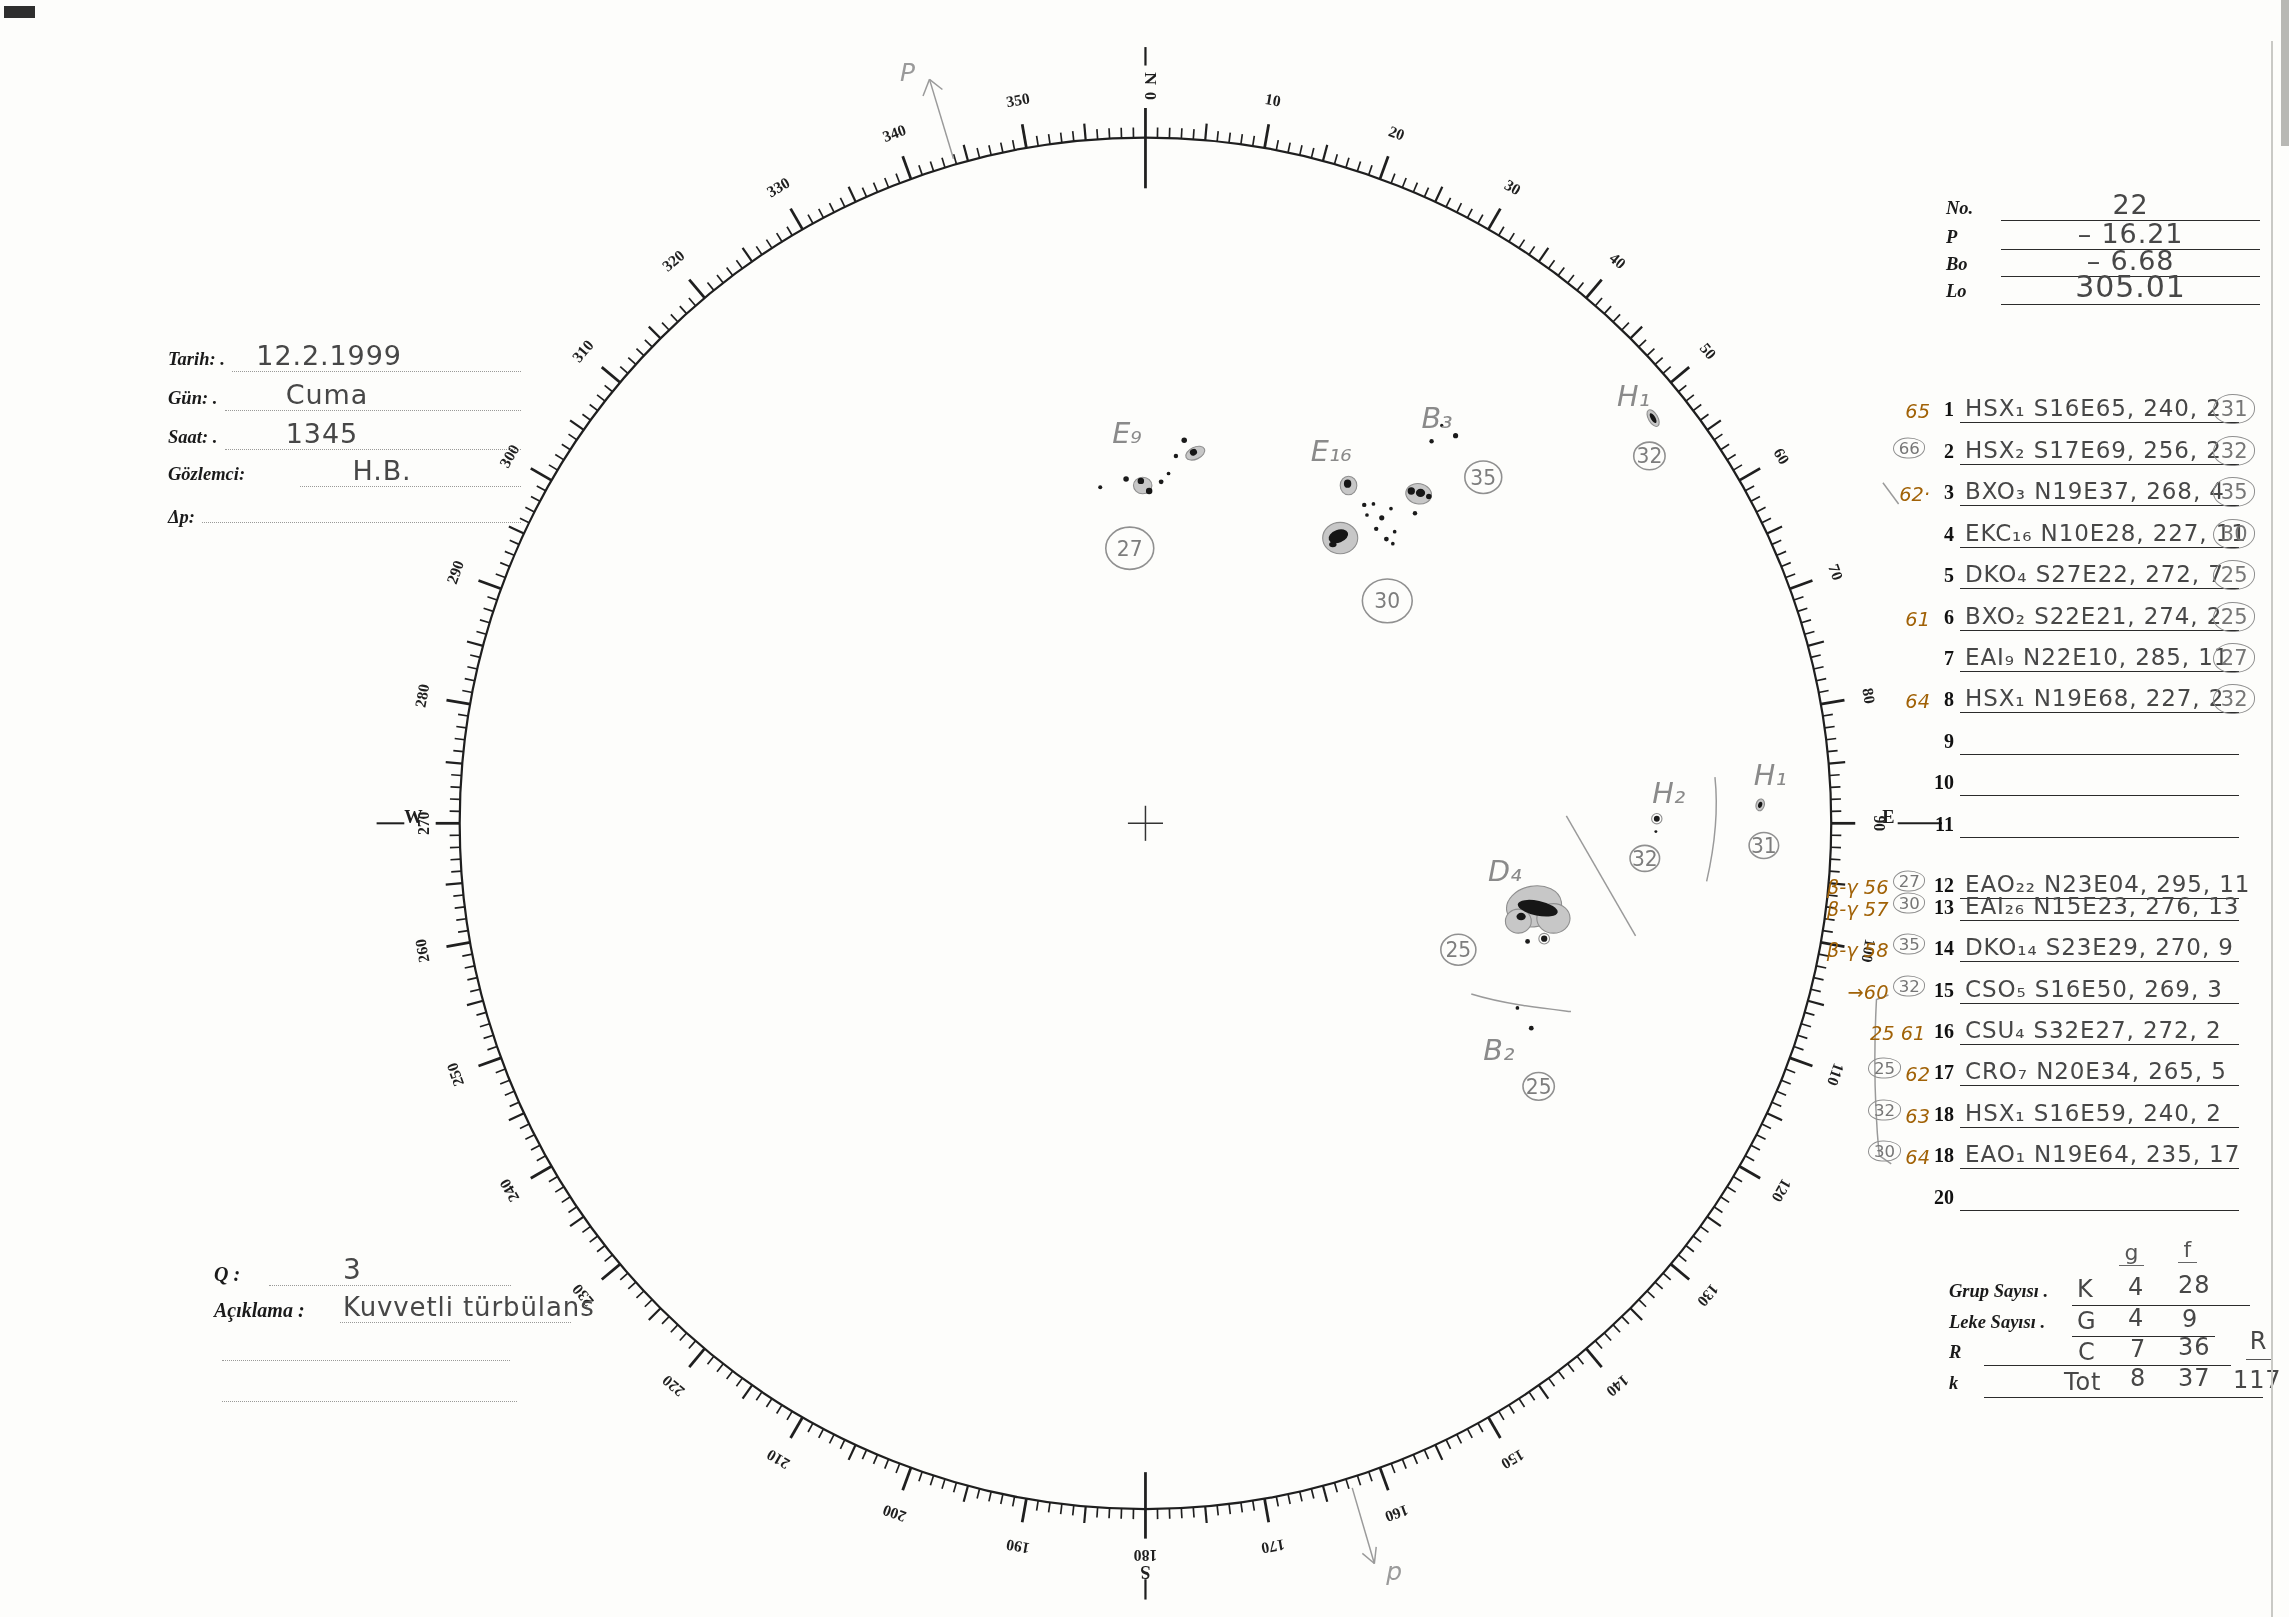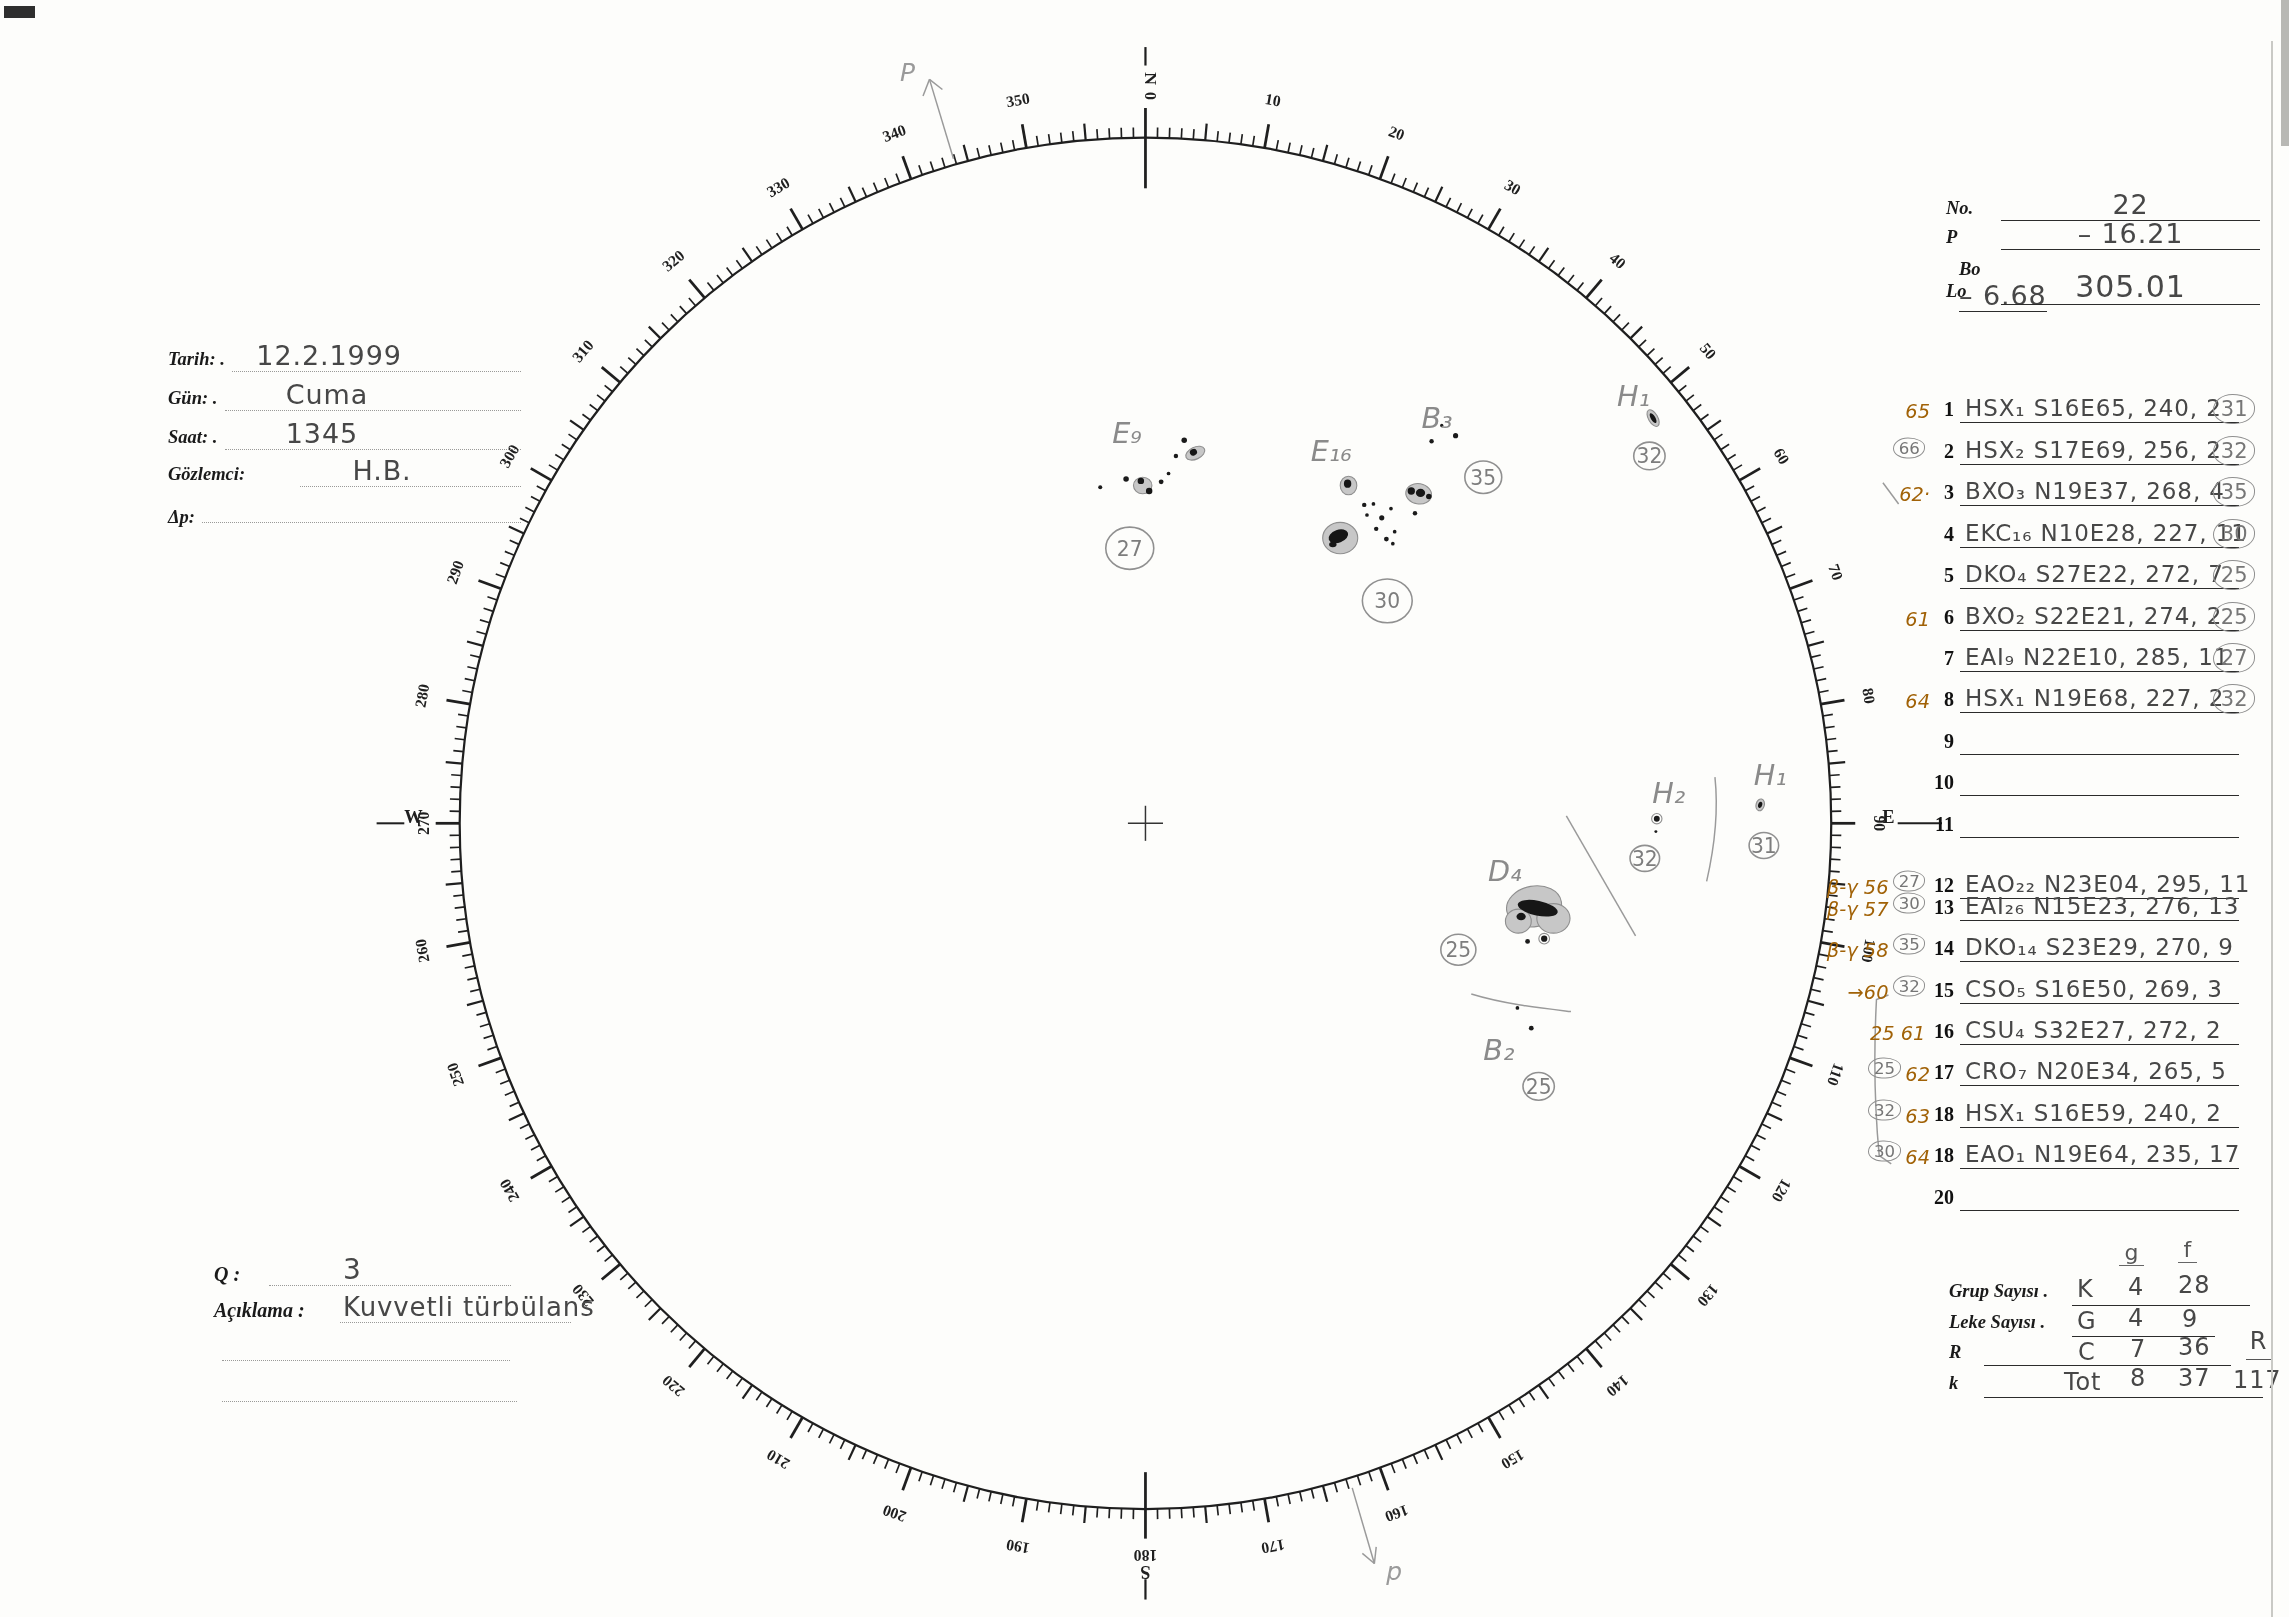--- a/index.html
+++ b/index.html
@@ -605,21 +605,21 @@
 
   <div>
     <div class="eline" style="top:189px;">
       <span class="plabel" style="width:42px;">No.</span>
       <span class="eval hand">22</span>
     </div>
     <div class="eline" style="top:218px;">
       <span class="plabel" style="width:42px;">P</span>
       <span class="eval hand">– 16.21</span>
     </div>
-    <div class="eline" style="top:259px;flex-direction:column;">
+    <div class="eline" style="top:245px;">
       <span class="plabel" style="width:42px;">Bo</span>
       <span class="eval hand">– 6.68</span>
     </div>
     <div class="eline" style="top:269px;">
       <span class="plabel" style="width:42px;">Lo</span>
       <span class="eval hand">305.01</span>
     </div>
   </div>
 
   <div id="tablerows">

